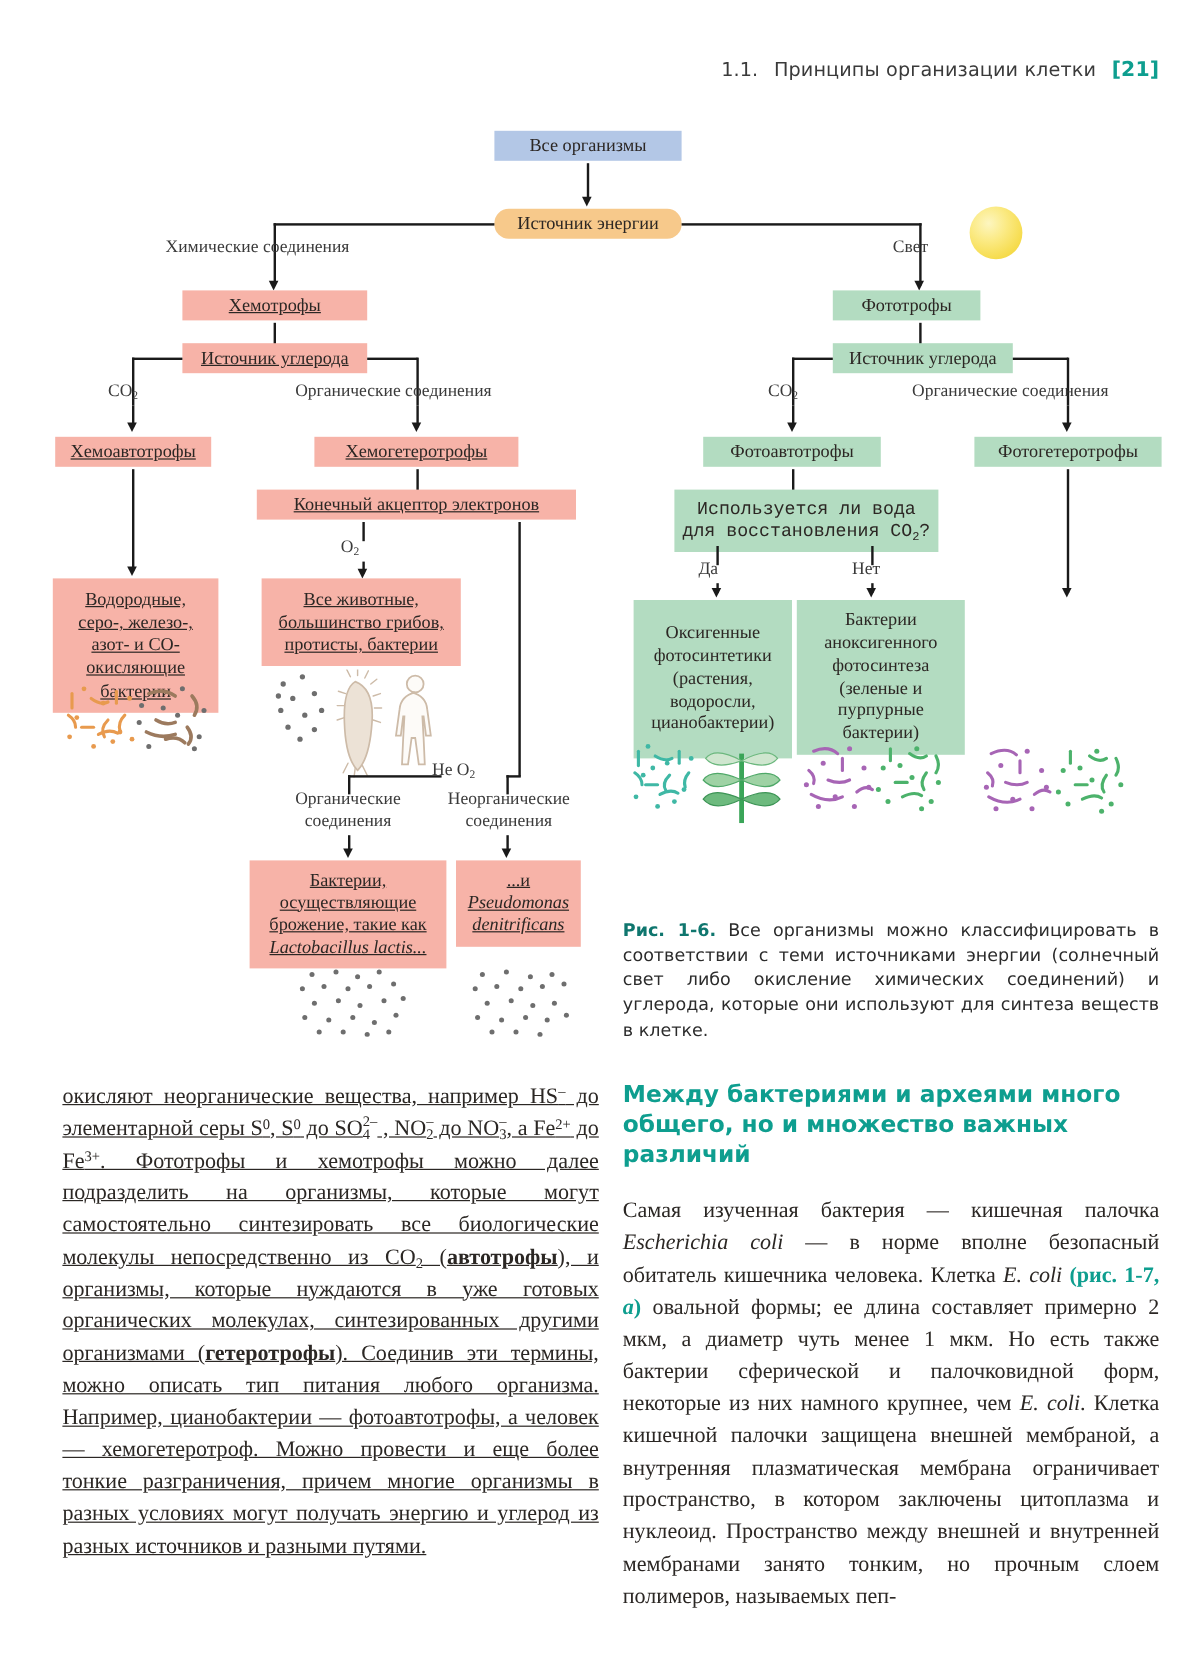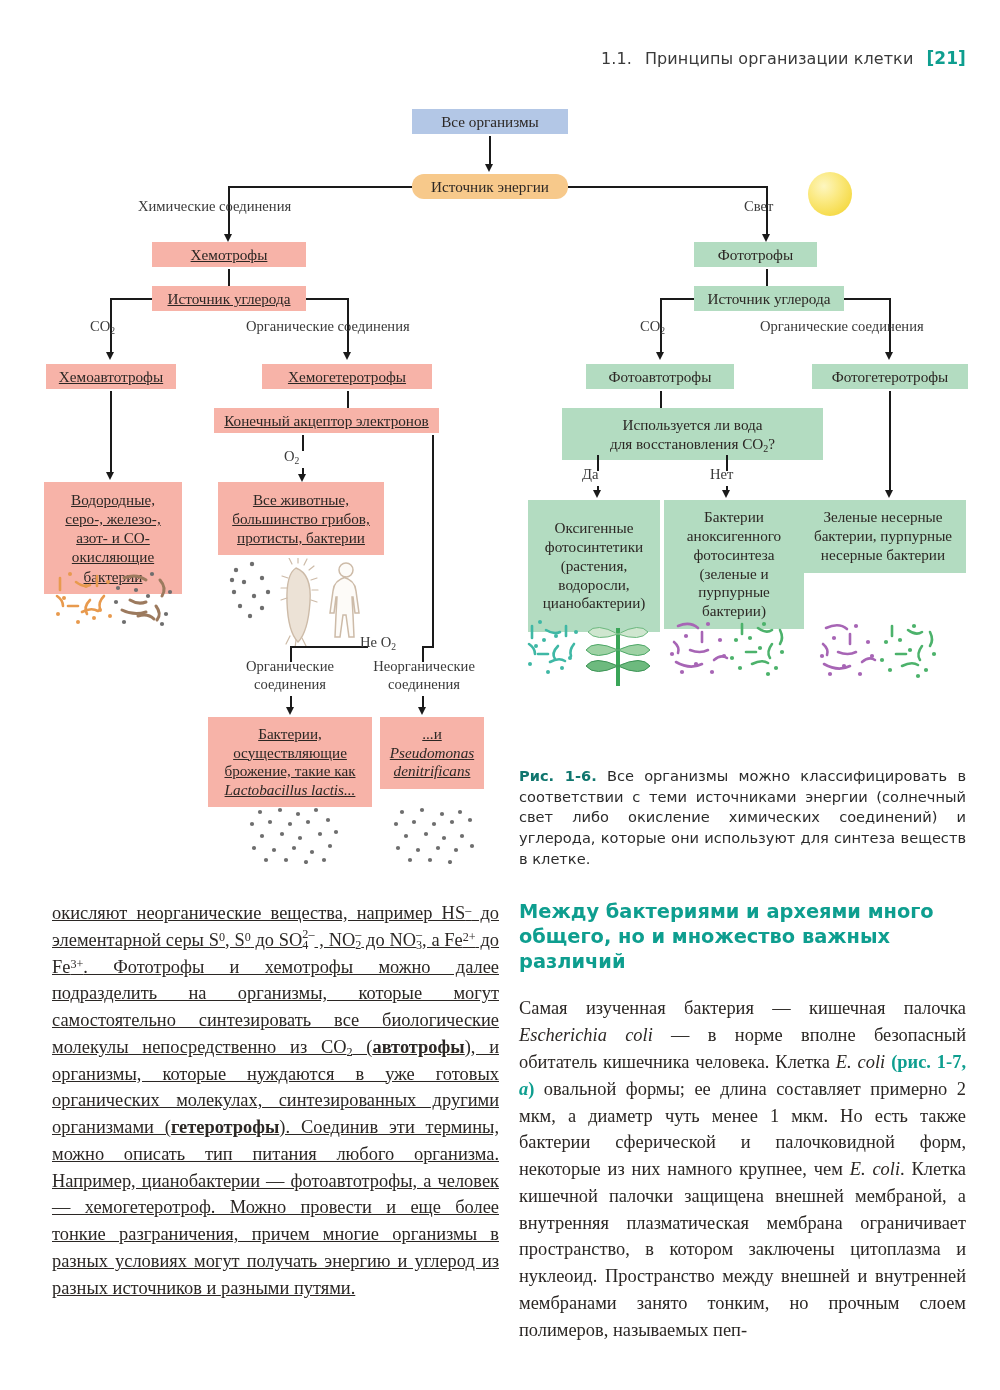--- a/index.html
+++ b/index.html
@@ -232,21 +232,21 @@
       <circle cx="72" cy="56" r="2.1"></circle>
         <circle cx="96" cy="30" r="2.1"></circle>
         <circle cx="114" cy="48" r="2.1"></circle>
       <circle cx="84" cy="24" r="2.1"></circle>
         <circle cx="110" cy="58" r="2.1"></circle>
         <circle cx="64" cy="36" r="2.1"></circle>
     </g>
   </svg>
 
   <div class="ln vl" style="left:347px; top:391px; height:18px;"></div>
-  <div class="node pink" style="left:214px; top:408px; width:225px;">Конечный акцептор электронов</div>
+  <div class="node pink" style="left:214px; top:408px; width:266px;">Конечный акцептор электронов</div>
 
   <div class="ln vl" style="left:302px; top:435px; height:16px;"></div>
   <div class="lbl" style="left:284px; top:448px;">
     <span>O</span><sub>2</sub>
   </div>
   <div class="ln vl" style="left:302px; top:468px; height:10px;"></div>
   <div class="arw" style="left:298px; top:474px;"></div>
 
   <div class="node pink wrap" style="left:218px; top:482px; width:166px; padding:8px 7px;">Все животные, большинство грибов, протисты, бактерии</div>
 
@@ -388,40 +388,39 @@
 
   <div class="ln vl" style="left:660px; top:338px; height:18px;"></div>
   <div class="arw" style="left:656px; top:352px;"></div>
   <div class="ln vl" style="left:889px; top:338px; height:18px;"></div>
   <div class="arw" style="left:885px; top:352px;"></div>
 
   <div class="node green" style="left:586px; top:364px; width:148px;">Фотоавтотрофы</div>
   <div class="node green" style="left:812px; top:364px; width:156px;">Фотогетеротрофы</div>
 
   <div class="ln vl" style="left:660px; top:391px; height:18px;"></div>
-  <div class="node green wrap" style="left:562px; top:408px; width:261px; padding:7px 6px;">
+  <div class="node green wrap" style="left:562px; top:408px; width:220px; padding:7px 6px;font-family:Liberation Mono, monospace;">
     <span>Используется ли вода</span><br>
     <span>для восстановления CO</span><sub>2</sub><span>?</span>
   </div>
 
   <div class="ln vl" style="left:597px; top:455px; height:16px;"></div>
   <div class="ln vl" style="left:726px; top:455px; height:16px;"></div>
   <div class="lbl" style="left:582px; top:466px;">Да</div>
   <div class="lbl" style="left:710px; top:466px;">Нет</div>
   <div class="ln vl" style="left:597px; top:486px; height:8px;"></div>
   <div class="arw" style="left:593px; top:490px;"></div>
   <div class="ln vl" style="left:726px; top:486px; height:8px;"></div>
   <div class="arw" style="left:722px; top:490px;"></div>
 
   <div class="ln vl" style="left:889px; top:391px; height:103px;"></div>
   <div class="arw" style="left:885px; top:490px;"></div>
 
   <div class="node green wrap" style="left:528px; top:500px; width:132px; padding:19px 6px; line-height:1.24;">Оксигенные фотосинтетики (растения, водоросли, цианобактерии)</div>
   <div class="node green wrap" style="left:664px; top:500px; width:140px; padding:8px 6px; line-height:1.24;">Бактерии аноксигенного фотосинтеза (зеленые и пурпурные бактерии)</div>
-  <div class="node green wrap" style="left:800px; top:500px; width:166px; padding:8px 6px; line-height:1.24;">Зеленые несерные бактерии, пурпурные несерные бактерии</div>
 
   <svg class="ill" style="left:524px; top:618px;" width="134" height="68" viewBox="0 0 134 68">
     <g stroke="#3fb8a5" stroke-width="2.6" stroke-linecap="round" fill="none">
       <path d="M8 8 L8 20"></path>
         <path d="M22 12 q8 5 14 2"></path>
         <path d="M34 28 q-7 7 -3 13"></path>
       <path d="M14 36 L24 36"></path>
         <path d="M42 8 L42 18"></path>
         <path d="M26 44 q9 -5 15 -1"></path>
       <path d="M5 26 q6 4 6 10"></path>

